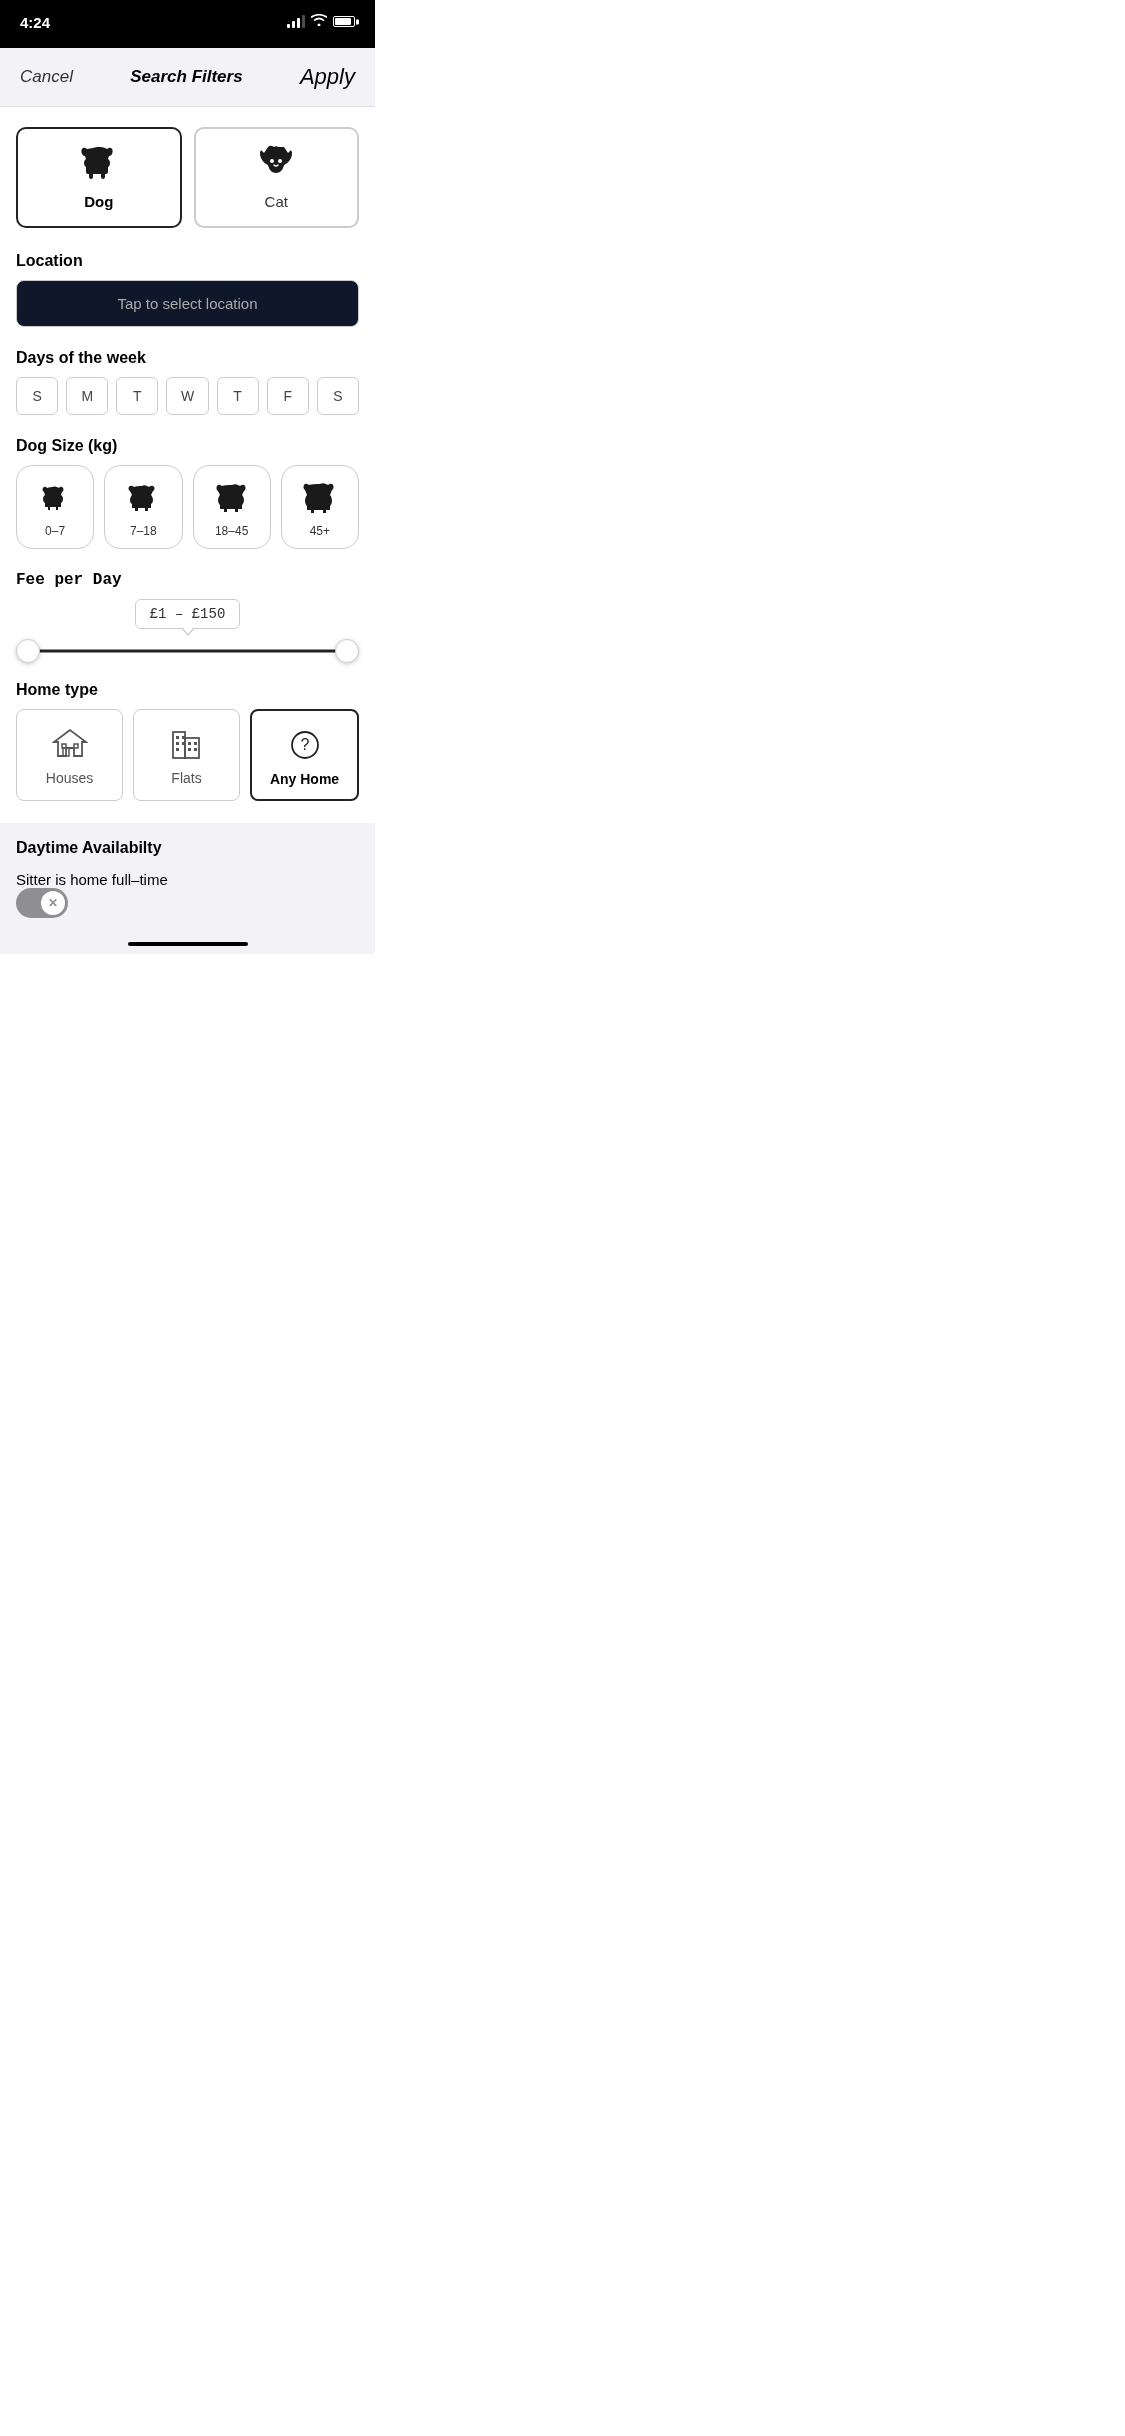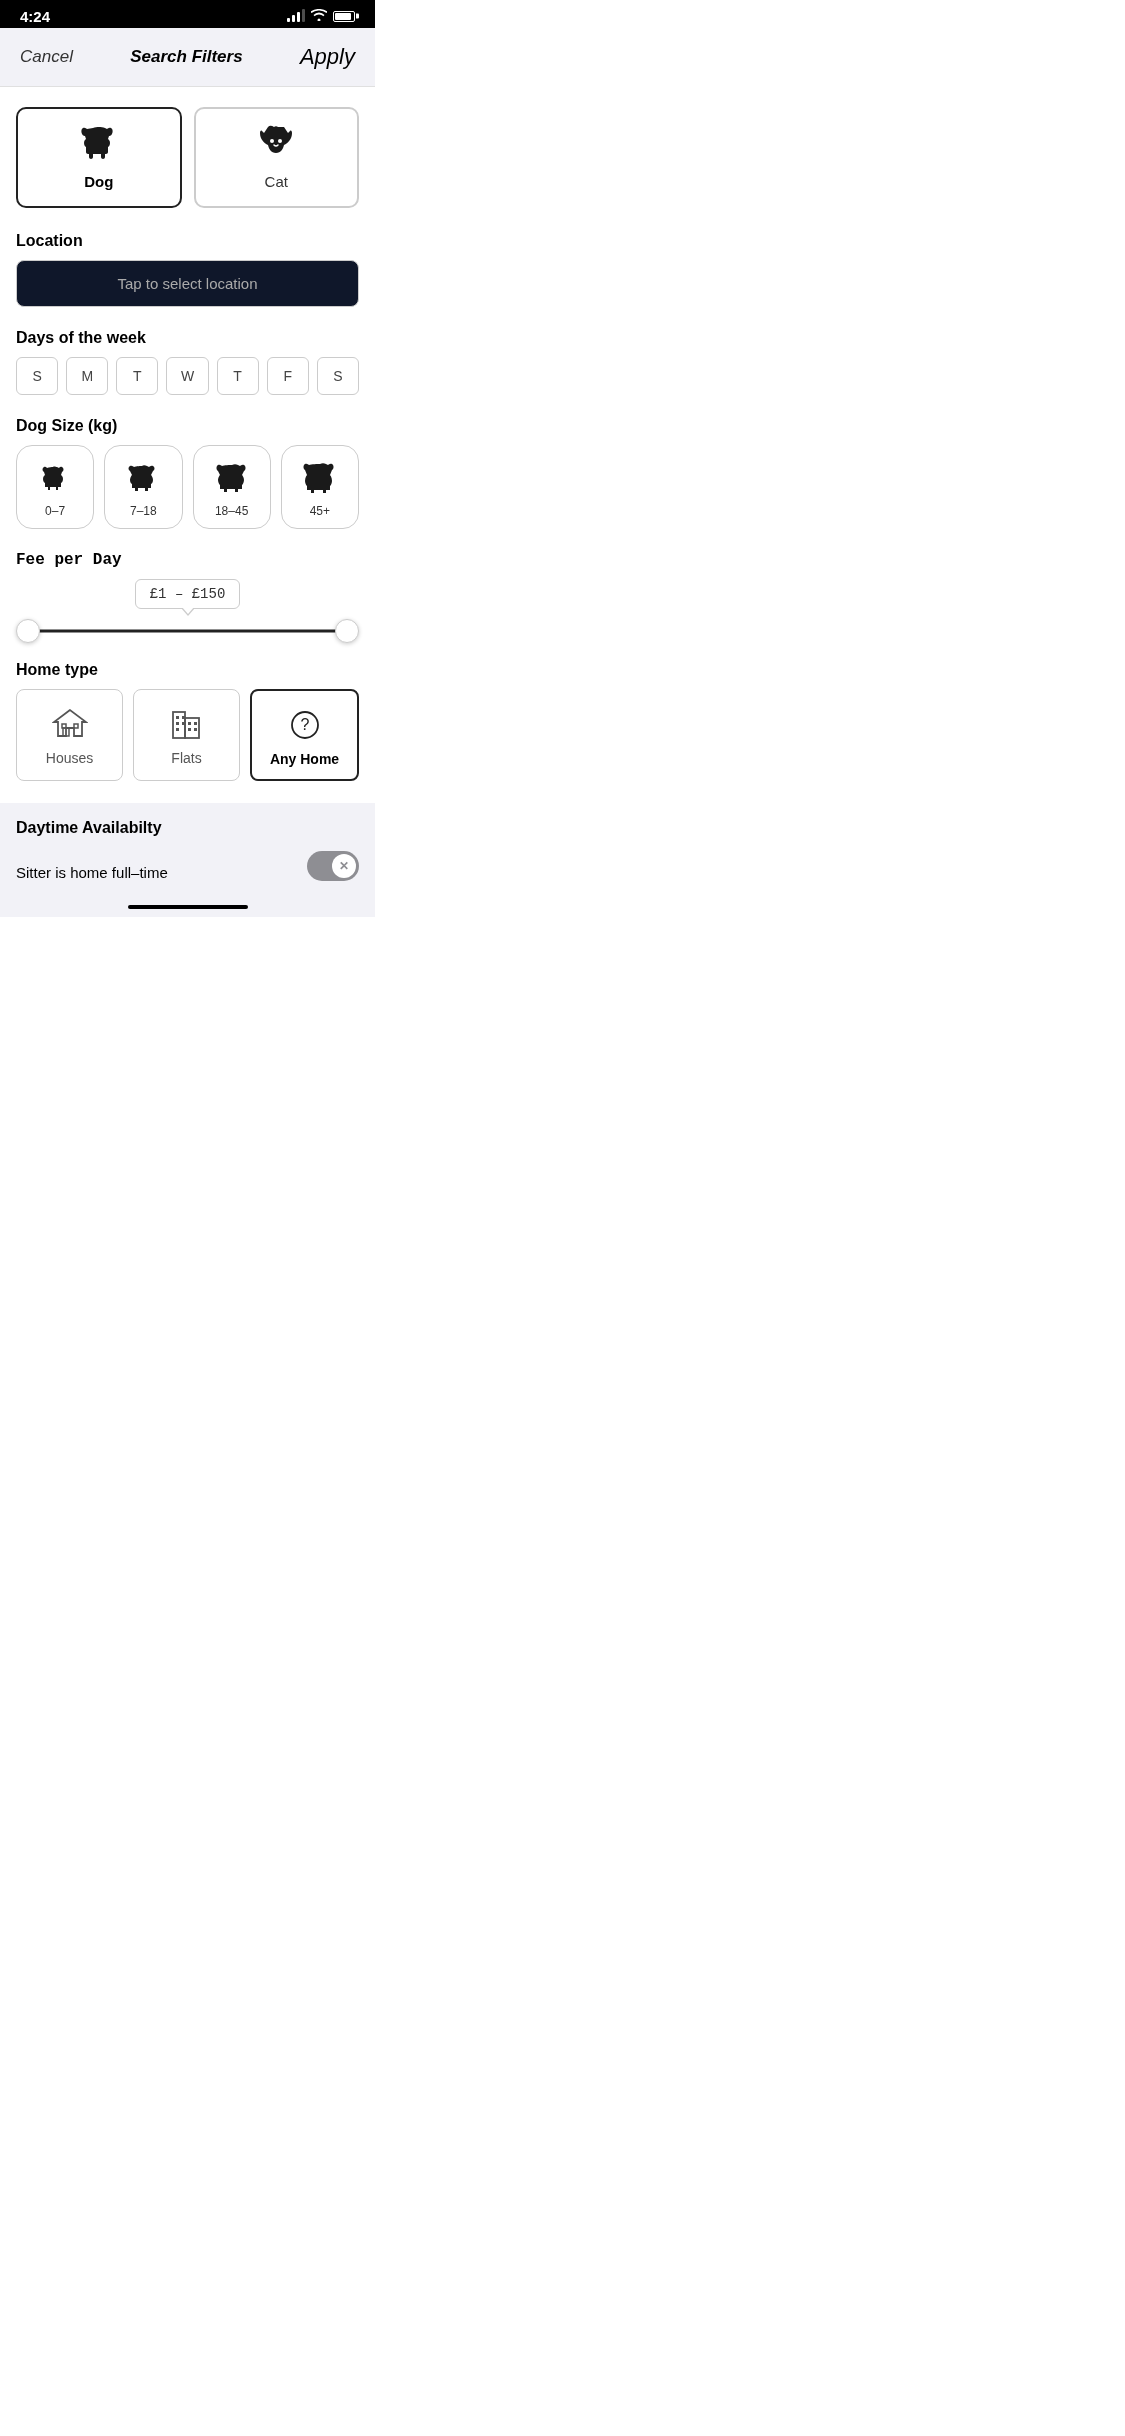--- a/index.html
+++ b/index.html
@@ -10,24 +10,24 @@
       width: 375px;
       min-height: 812px;
       overflow-x: hidden;
     }
 
     
     .status-bar {
       background: #000;
       color: #fff;
       display: flex;
-      align-items: center;
+      align-items: flex-start;
       justify-content: space-between;
       padding: 14px 20px 10px;
-      height: 28px;
+      height: 48px;
     }
     .status-time {
       font-size: 15px;
       font-weight: 600;
     }
     .status-icons {
       display: flex;
       align-items: center;
       gap: 6px;
     }
@@ -291,23 +291,24 @@
       margin: 0 -16px;
     }
     .daytime-title {
       font-size: 16px;
       font-weight: 700;
       color: #000;
       margin-bottom: 14px;
     }
     .daytime-row {
       display: flex;
-      align-items: flex-end;
+      align-items: flex-start;
       justify-content: space-between;
       padding-bottom: 16px;
+      flex-direction: column;
     }
     .daytime-text {
       font-size: 15px;
       color: #000;
     }
     .toggle-container {
       width: 52px;
       height: 30px;
       background: #8e8e93;
       border-radius: 15px;

